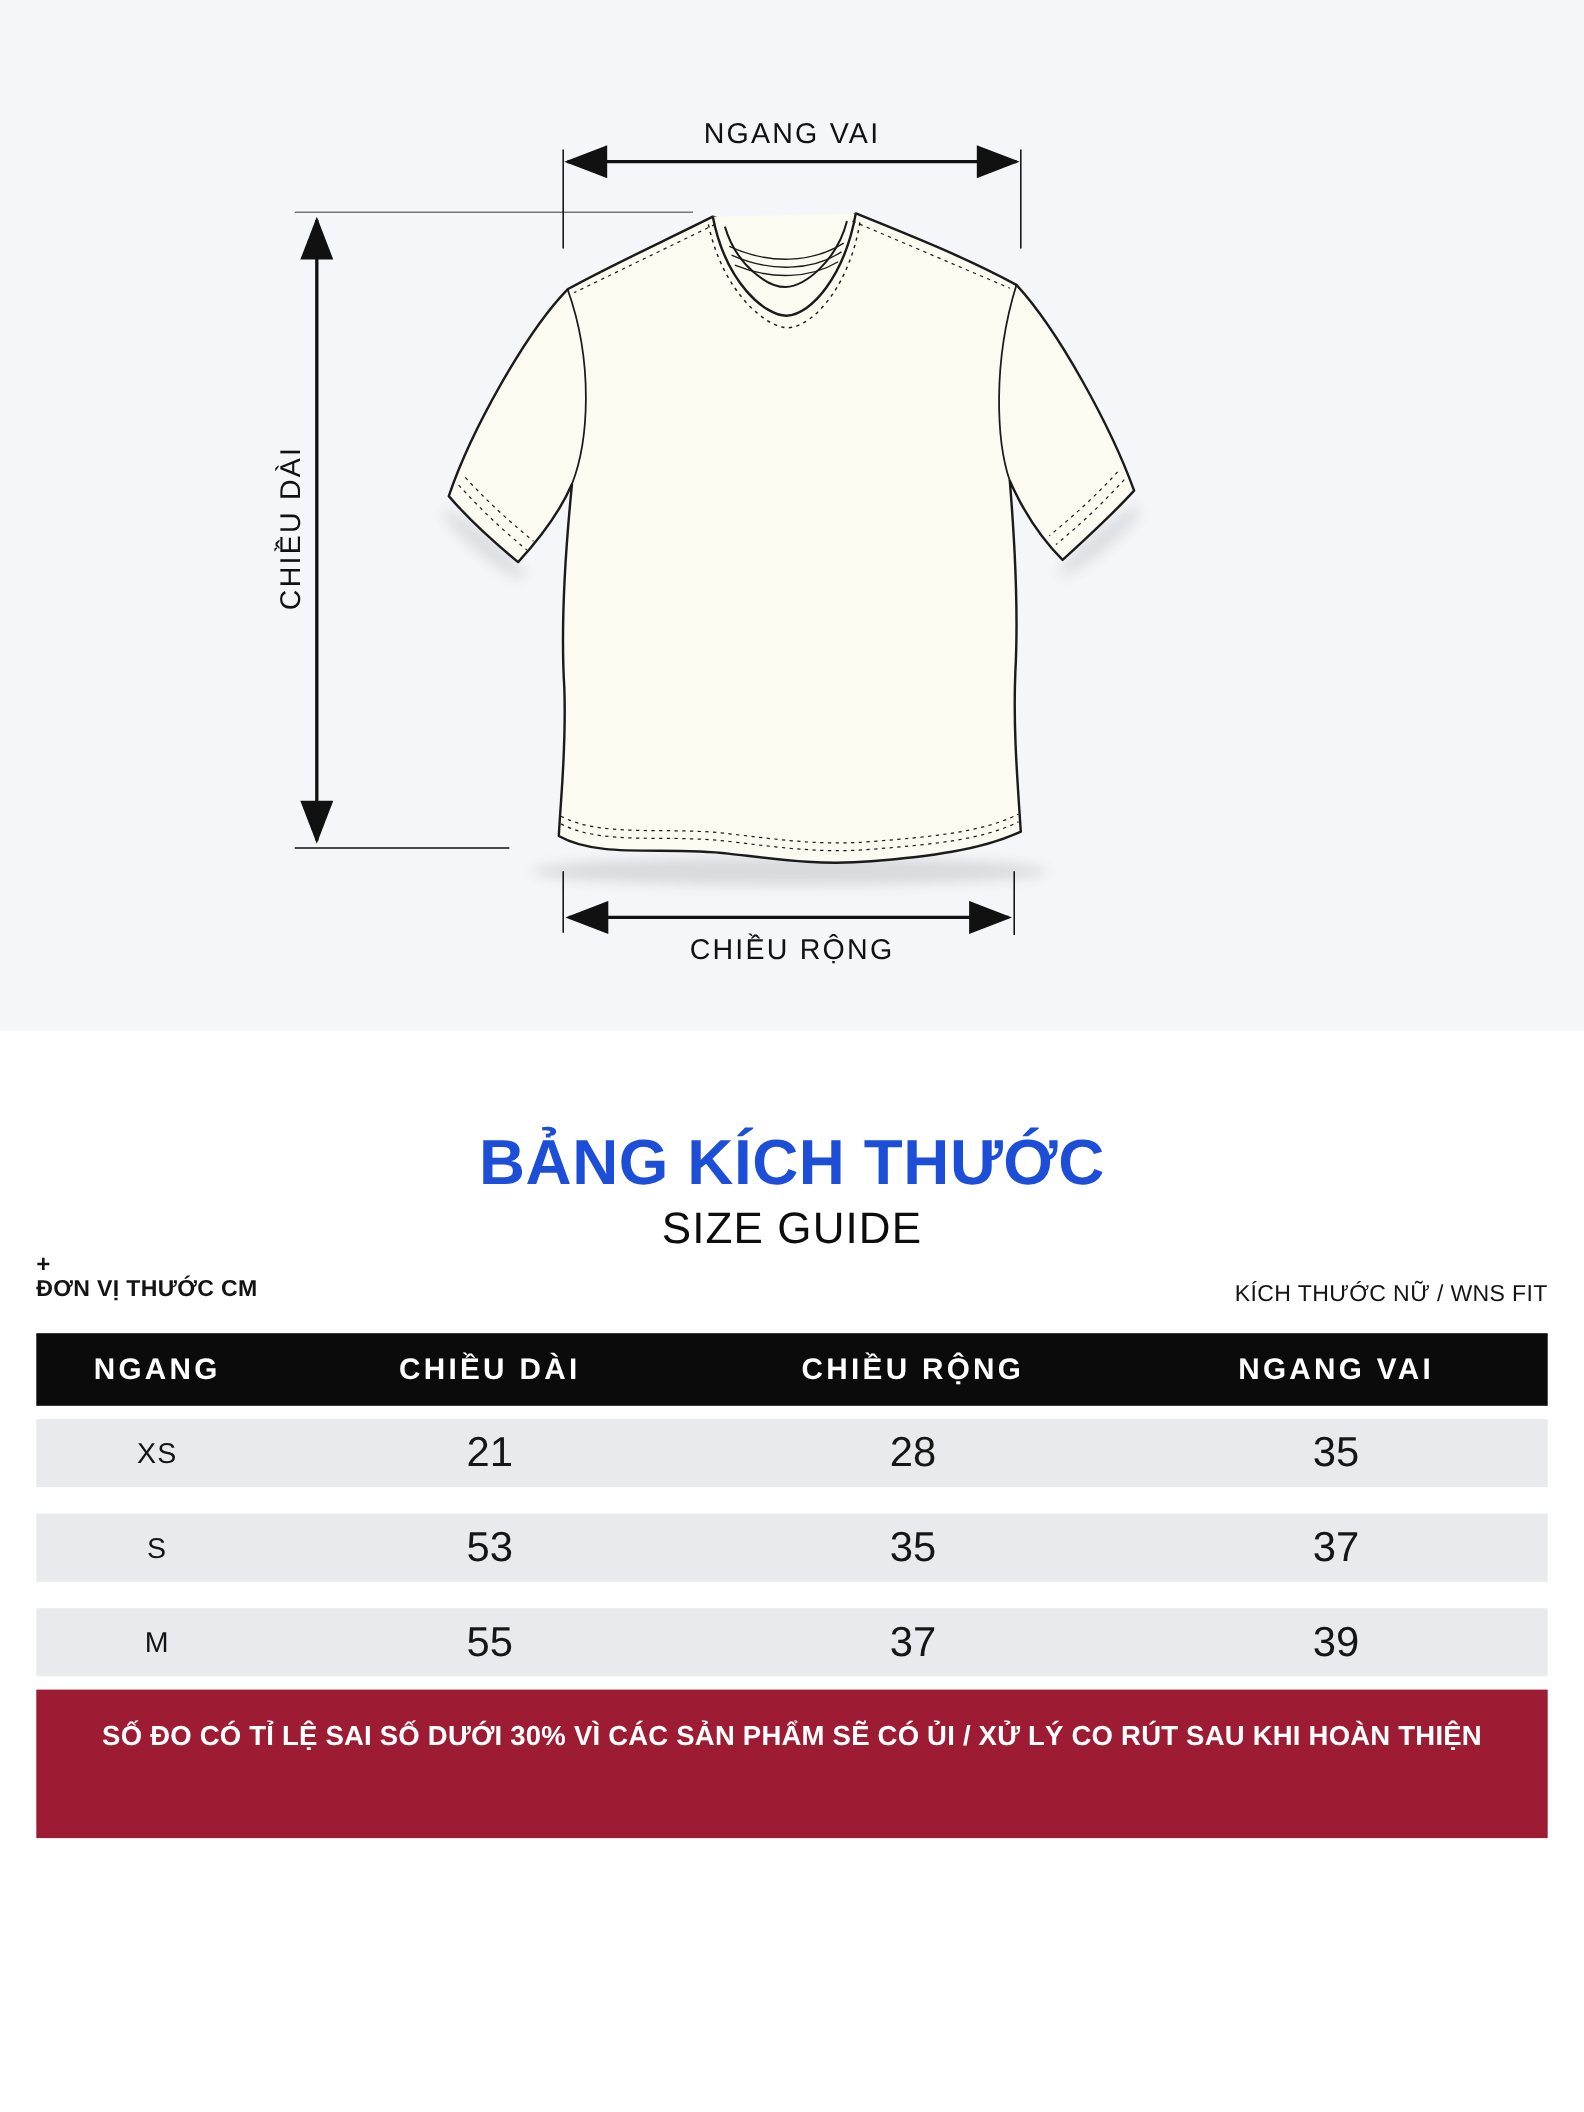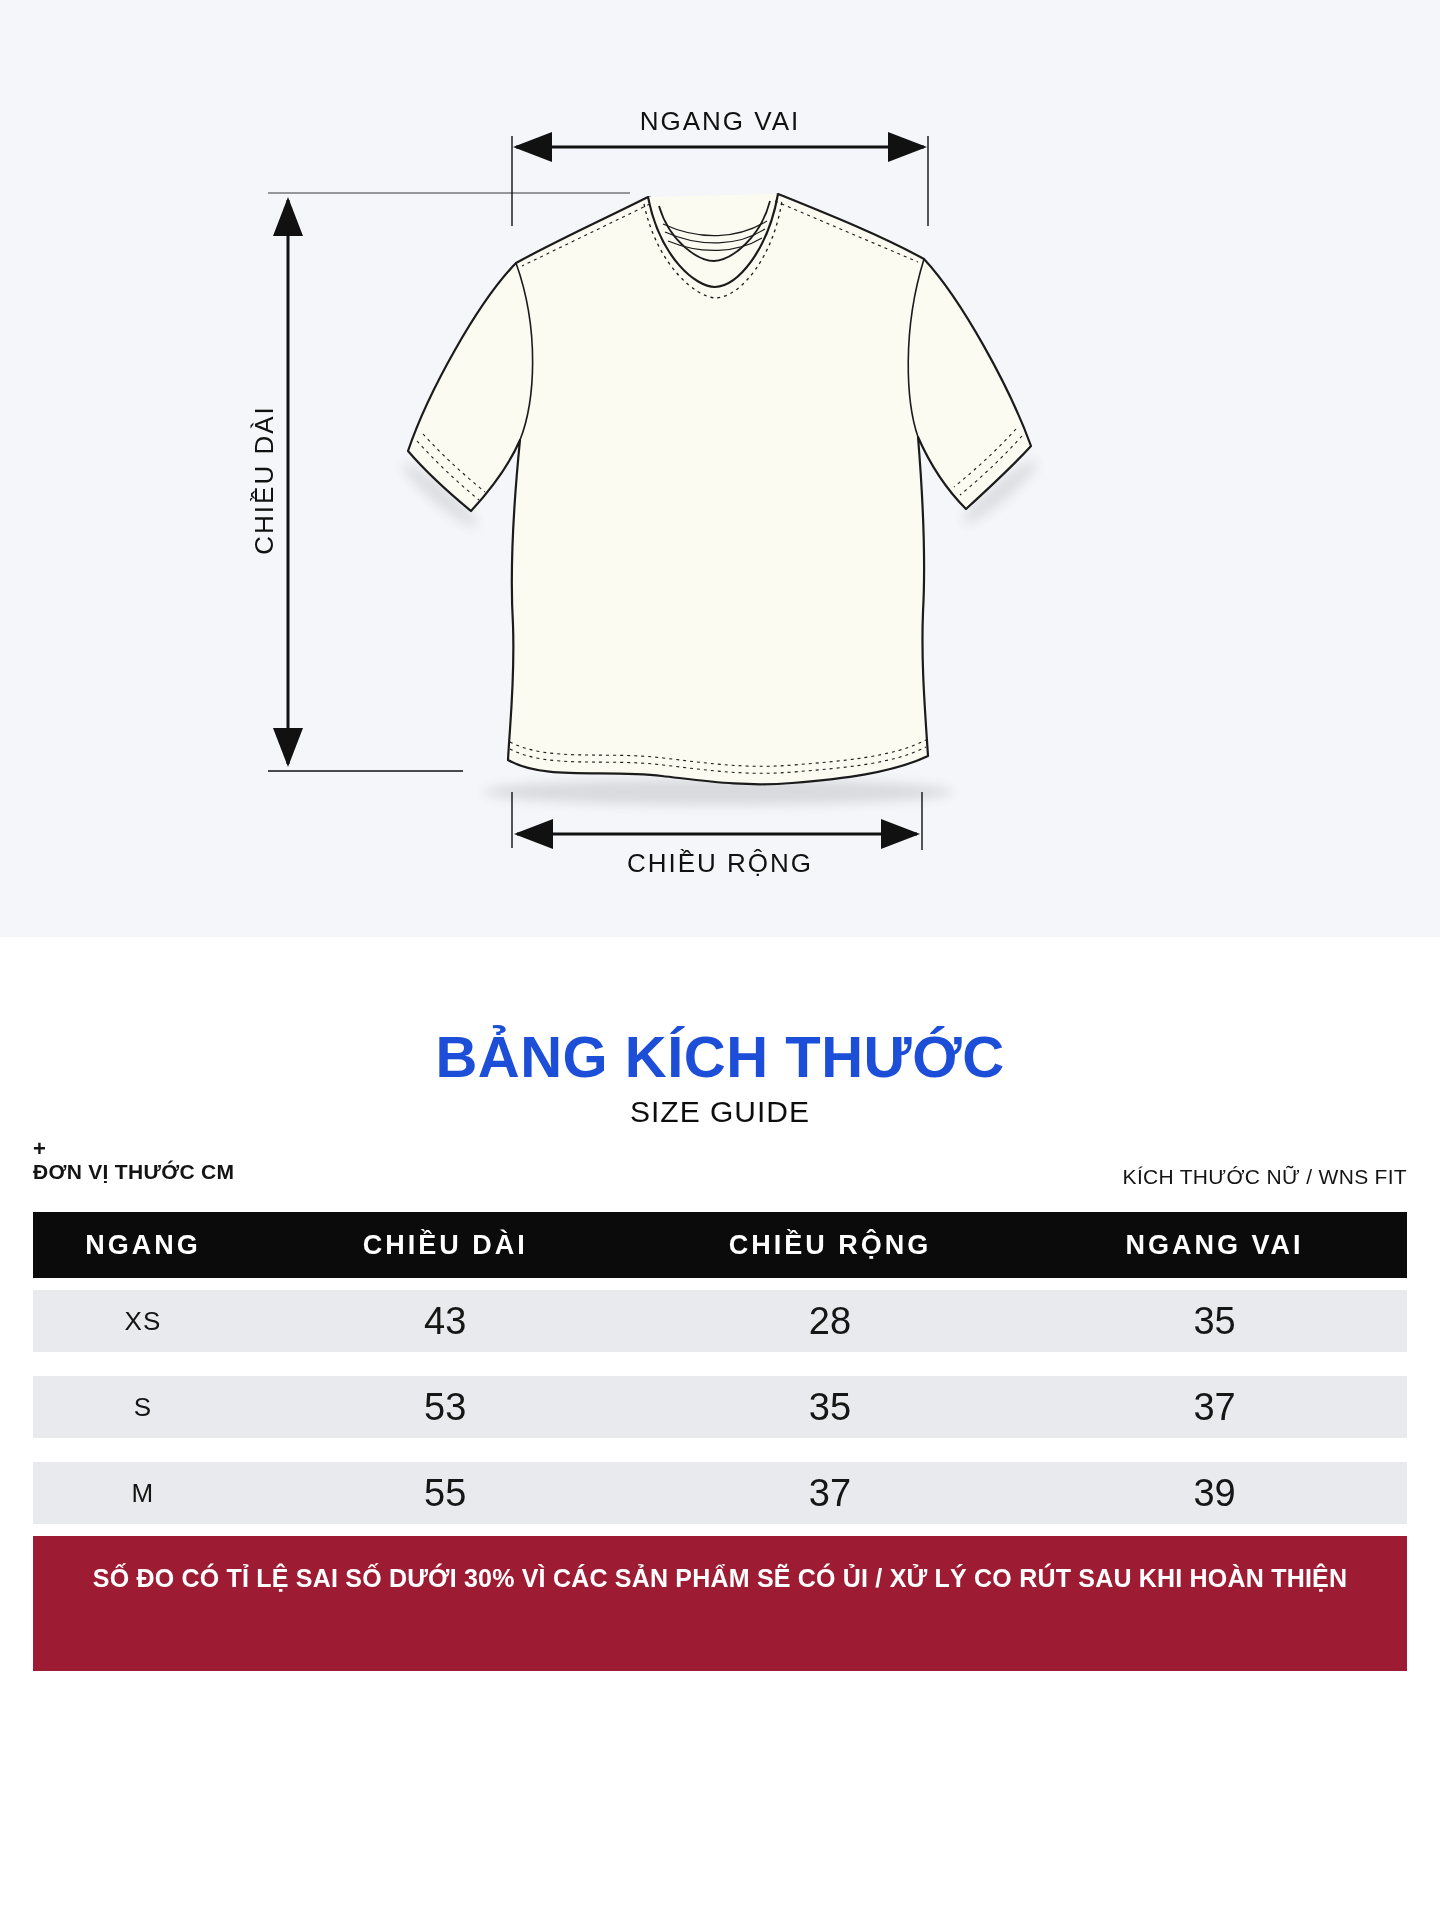--- a/index.html
+++ b/index.html
@@ -17,21 +17,21 @@
   .dim-label{position:absolute;font-size:26px;font-weight:500;letter-spacing:2px;color:#111;white-space:nowrap;}
   .lbl-shoulder{left:0;right:0;top:106px;text-align:center;}
   .lbl-length{left:264px;top:480px;transform:translate(-50%,-50%) rotate(-90deg);}
   .lbl-width{left:0;right:0;top:848px;text-align:center;}
 
   
   .guide{position:absolute;left:0;top:937px;width:1440px;height:983px;background:#fff;}
   .title{position:absolute;left:0;right:0;top:86px;text-align:center;
     font-size:58px;font-weight:700;letter-spacing:0.5px;color:#1d4ed8;}
   .subtitle{position:absolute;left:0;right:0;top:158px;text-align:center;
-    font-size:30px;font-weight:400;letter-spacing:1px;color:#0d0d0d;}
+    font-size:40px;font-weight:400;letter-spacing:1px;color:#0d0d0d;}
   .meta-left{position:absolute;left:33px;top:200px;font-weight:700;line-height:23px;}
   .meta-left .plus{font-size:22px;display:block;}
   .meta-left .unit{font-size:21px;display:block;letter-spacing:0.3px;}
   .meta-right{position:absolute;right:33px;top:228px;font-size:21px;font-weight:400;letter-spacing:0.3px;}
 
   .size-table{position:absolute;left:33px;right:33px;top:275px;}
   .t-row{display:grid;grid-template-columns:16% 28% 28% 28%;align-items:center;}
   .t-head{height:66px;background:var(--header-black);color:#ffffff;margin-bottom:12px;}
   .t-head .cell{font-size:27px;font-weight:700;letter-spacing:3px;text-align:center;}
   .t-body-row{height:62px;background:var(--row-gray);margin-bottom:24px;}
@@ -157,21 +157,21 @@
     <div class="size-table">
       <div class="t-row t-head">
         <div class="cell">NGANG</div>
         <div class="cell">CHIỀU DÀI</div>
         <div class="cell">CHIỀU RỘNG</div>
         <div class="cell">NGANG VAI</div>
       </div>
 
       <div class="t-row t-body-row">
         <div class="cell cell-size">XS</div>
-        <div class="cell cell-num">43</div>
+        <div class="cell cell-num">21</div>
         <div class="cell cell-num">28</div>
         <div class="cell cell-num">35</div>
       </div>
 
       <div class="t-row t-body-row">
         <div class="cell cell-size">S</div>
         <div class="cell cell-num">53</div>
         <div class="cell cell-num">35</div>
         <div class="cell cell-num">37</div>
       </div>

